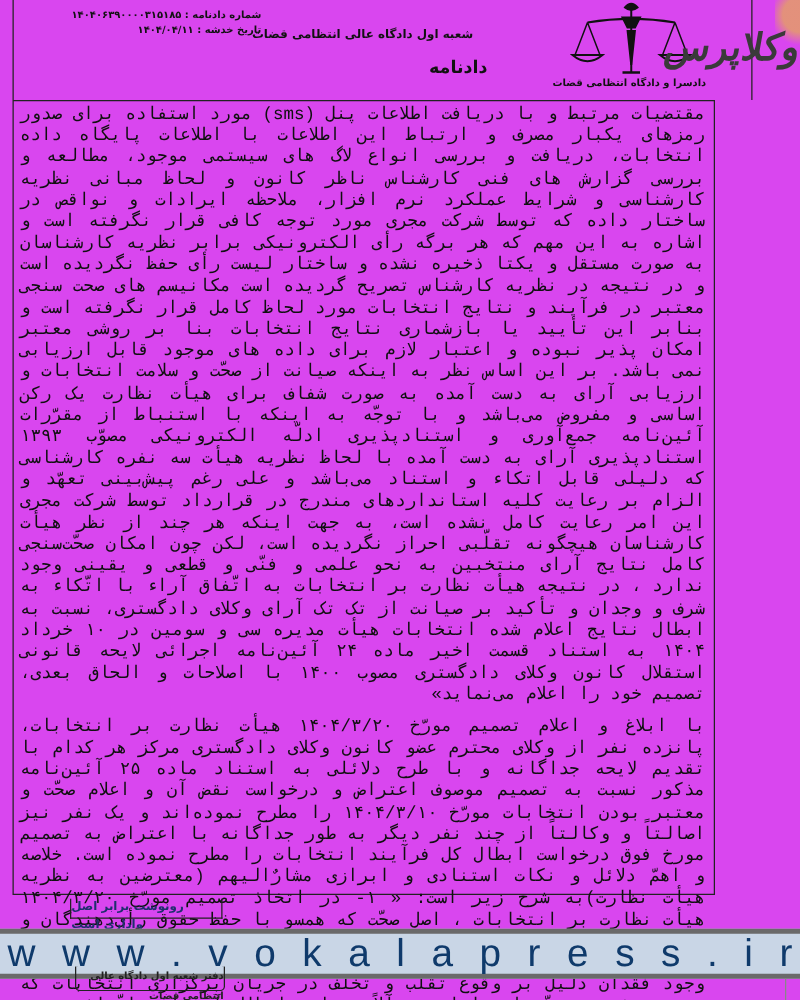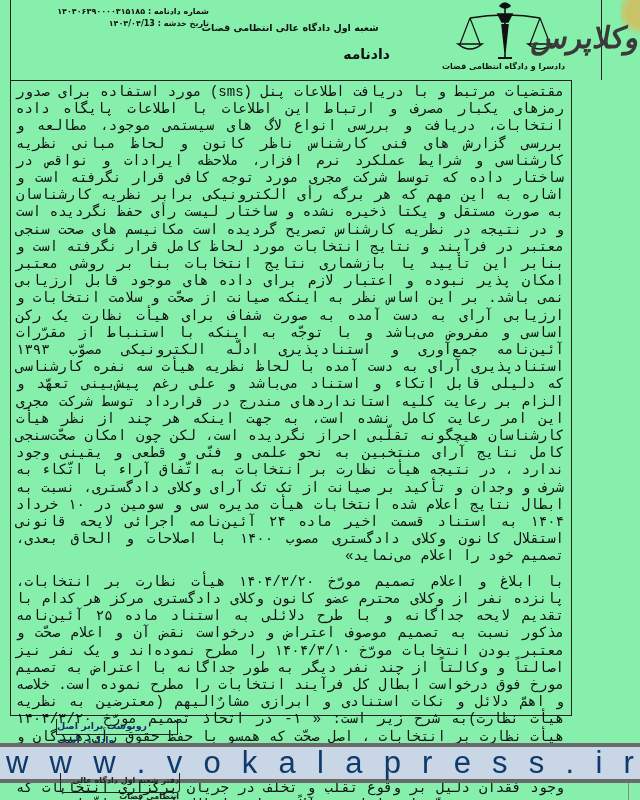--- a/index.html
+++ b/index.html
@@ -14,21 +14,21 @@
       overflow: hidden;
       font-family: "DejaVu Sans", sans-serif;
       color: #111;
     }
     .page {
       position: absolute;
       left: 0;
       top: 0;
       width: 640px;
       height: 800px;
-      background: #86efac;
+      background: #d946ef;
     }
     
     .header {
       position: absolute;
       left: 10px;
       top: 0;
       width: 590px;
       height: 80px;
       border-left: 1.5px solid #222;
       border-right: 1.5px solid #222;
@@ -214,21 +214,21 @@
 <div class="page">
 
   <div class="header">
     <div class="meta">
       <div class="row">
         <span>شماره دادنامه :</span>
         <span>۱۴۰۴۰۶۳۹۰۰۰۰۳۱۵۱۸۵</span>
       </div>
       <div class="row">
         <span>تاریخ خدشه :</span>
-        <span>۱۴۰۴/۰۴/13</span>
+        <span>۱۴۰۴/۰۴/۱۱</span>
       </div>
     </div>
   </div>
 
   <div class="court-branch">شعبه اول دادگاه عالی انتظامی قضات</div>
   <div class="doc-title">دادنامه</div>
 
   <svg class="emblem" viewBox="0 0 130 64">
     <g stroke="#111" stroke-width="1.6" fill="none">
       <path d="M65 4 L65 58"></path>

